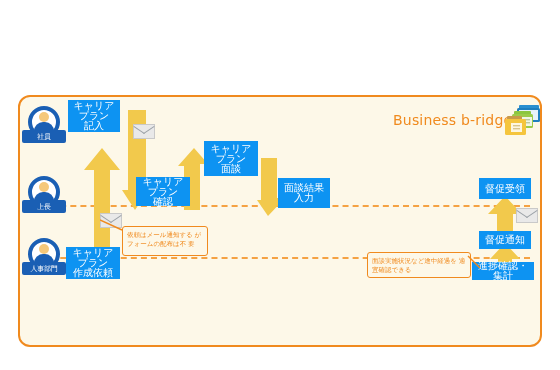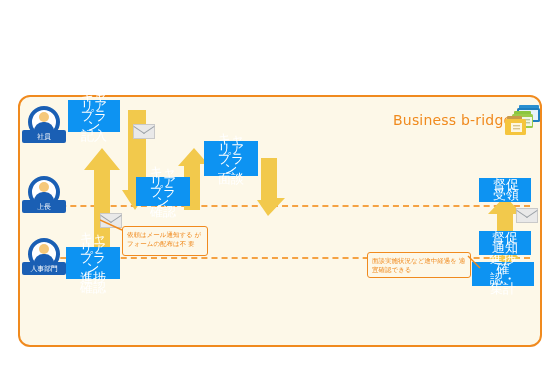--- a/index.html
+++ b/index.html
@@ -22,22 +22,22 @@
 
   .avatar{position:absolute;width:44px;height:42px;}
   .av-circ{position:absolute;left:6px;top:0;width:32px;height:32px;border-radius:50%;
     background:#ffffff;border:4px solid #1a5fb4;box-sizing:border-box;}
   .av-head{position:absolute;left:17px;top:6px;width:10px;height:10px;border-radius:50%;background:#f5c87a;}
   .av-body{position:absolute;left:12px;top:16px;width:20px;height:12px;border-radius:9px 9px 0 0;background:#1a5fb4;}
   .av-tag{position:absolute;left:0;top:24px;width:44px;height:13px;background:#1a5fb4;border-radius:2px;
     color:#fff;font-size:7px;line-height:13px;text-align:center;letter-spacing:-.3px;}
 
   .pbox{position:absolute;background:#0d93f2;color:#ffffff;text-align:center;
-    font-size:13px;line-height:10px;display:flex;align-items:center;justify-content:center;
-    padding:12px;box-sizing:border-box;}
+    font-size:10px;line-height:10px;display:flex;align-items:center;justify-content:center;
+    padding:2px;box-sizing:border-box;}
   .pbox span{display:block;}
 
   .arrow-up{position:absolute;}
 
   .callout{position:absolute;background:#fdf8e8;border:1.6px solid #f08a1e;border-radius:3px;
     color:#f08a1e;font-size:6.5px;line-height:9px;padding:3px 4px;box-sizing:border-box;}
 
   .env{position:absolute;width:22px;height:15px;background:#e9e9e9;border:1px solid #c9c9c9;box-sizing:border-box;}
   .env:before,.env:after{content:"";position:absolute;top:1px;width:13px;height:1.2px;background:#9aa0a6;}
   .env:before{left:0px;transform:rotate(34deg);transform-origin:left top;}
@@ -132,38 +132,44 @@
   <div class="pbox" style="left:68px;top:100px;width:52px;height:32px;">
     <div>
       <span>キャリアプラン</span>
       <span>記入</span>
     </div>
   </div>
 
   <div class="pbox" style="left:66px;top:247px;width:54px;height:32px;">
     <div>
       <span>キャリアプラン</span>
-      <span>進捗確認</span>
+      <span>作成依頼</span>
     </div>
   </div>
 
   <div class="pbox" style="left:136px;top:177px;width:54px;height:29px;">
     <div>
       <span>キャリアプラン</span>
       <span>確認</span>
     </div>
   </div>
 
   <div class="pbox" style="left:204px;top:141px;width:54px;height:35px;">
     <div>
       <span>キャリアプラン</span>
       <span>面談</span>
     </div>
   </div>
 
+  <div class="pbox" style="left:278px;top:178px;width:52px;height:30px;">
+    <div>
+      <span>面談結果</span>
+      <span>入力</span>
+    </div>
+  </div>
 
   <div class="pbox" style="left:479px;top:178px;width:52px;height:21px;text-align:right;">
     <div>
       <span>督促受領</span>
     </div>
   </div>
 
   <div class="pbox" style="left:472px;top:262px;width:62px;height:18px;">
     <div>
       <span>進捗確認・集計</span>

